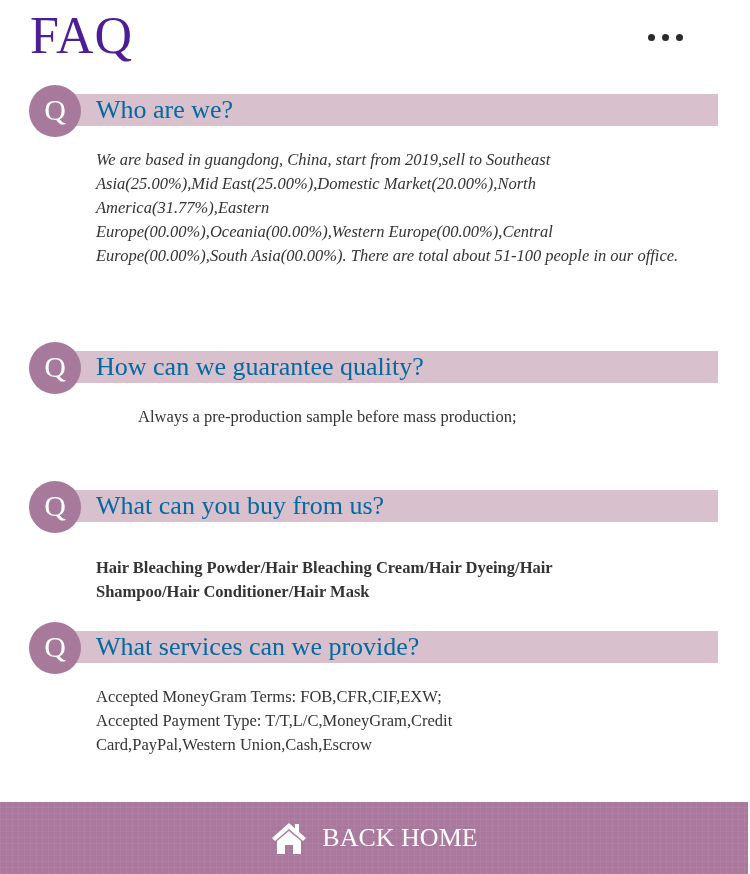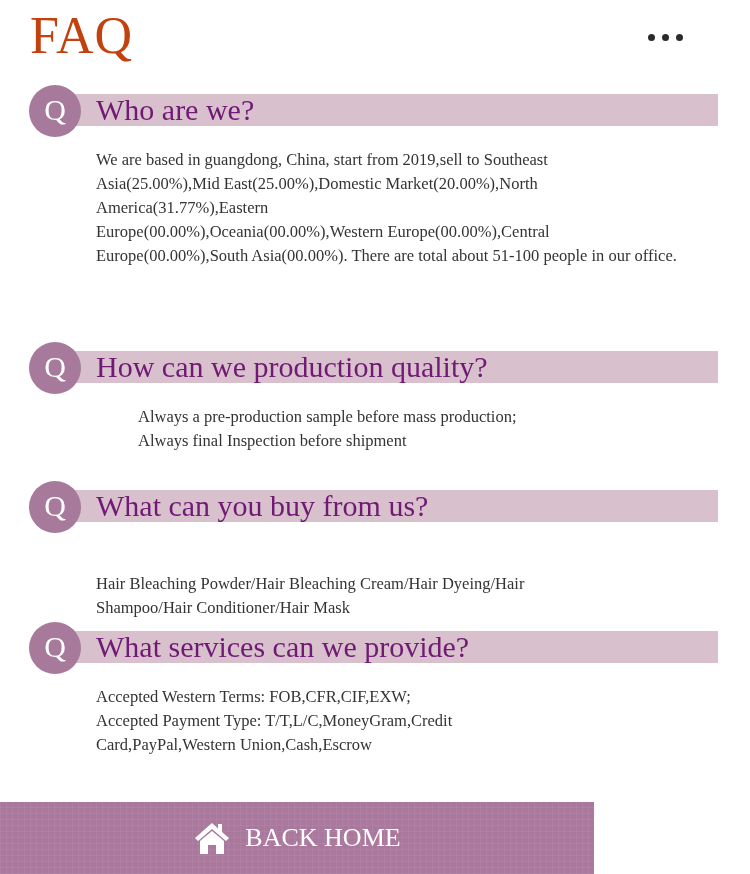--- a/index.html
+++ b/index.html
@@ -2,46 +2,46 @@
 <html><head>
   <meta charset="utf-8">
   <style>
     html, body { margin: 0; padding: 0; }
     body {
       width: 750px; height: 874px; overflow: hidden; background: #ffffff;
       font-family: "Liberation Serif", "DejaVu Serif", serif; color: #333333;
       position: relative;
     }
     .title {
-      position: absolute; left: 30px; top: 4px; font-size: 52px; color: #c2410c;
+      position: absolute; left: 30px; top: 4px; font-size: 52px; color: #4c1d95;
       line-height: 64px; letter-spacing: 1px;
     }
     .more {
       position: absolute; left: 648px; top: 34px; width: 40px; height: 12px;
       display: flex; gap: 7px; cursor: pointer;
     }
     .more span { width: 7px; height: 7px; border-radius: 50%; background: #2b2b2b; display: block; }
     .faq { position: absolute; left: 0; width: 750px; }
     .q-bar {
       position: absolute; left: 60px; width: 658px; height: 32px; background: #d8c0cc;
     }
     .q-circle {
       position: absolute; left: 29px; width: 52px; height: 52px; border-radius: 50%;
       background: #a77a9b; color: #fff; font-size: 30px; text-align: center; line-height: 50px;
     }
     .q-text {
-      position: absolute; left: 96px; font-size: 30px; color: #701a75; line-height: 32px;
+      position: absolute; left: 96px; font-size: 26px; color: #0369a1; line-height: 32px;
       white-space: nowrap;
     }
     .answer {
       position: absolute; left: 96px; width: 610px; font-size: 16.5px; line-height: 24px; color: #333;
     }
     .answer div { white-space: nowrap; }
     .footer {
-      position: absolute; left: 0; top: 802px; width: 594px; height: 72px;
+      position: absolute; left: 0; top: 802px; width: 748px; height: 72px;
       background-color: #a9789c;
       background-image:
         repeating-linear-gradient(0deg, rgba(255,255,255,0.05) 0 1px, transparent 1px 6px),
         repeating-linear-gradient(90deg, rgba(255,255,255,0.05) 0 1px, transparent 1px 6px);
       display: flex; align-items: center; justify-content: center; gap: 14px; cursor: pointer;
     }
     .footer .home-icon { width: 38px; height: 34px; }
     .footer .label { color: #ffffff; font-size: 26px; letter-spacing: 0px; }
   </style>
 </head>
@@ -51,55 +51,54 @@
 <div class="more">
   <span></span>
   <span></span>
   <span></span>
 </div>
 
 <div class="faq" style="top:0;">
   <div class="q-bar" style="top:94px;"></div>
   <div class="q-circle" style="top:85px;">Q</div>
   <div class="q-text" style="top:94px;">Who are we?</div>
-  <div class="answer" style="top:148px;">
+  <div class="answer" style="top:148px;font-style:italic;">
     <div>We are based in guangdong, China, start from 2019,sell to Southeast</div>
     <div>Asia(25.00%),Mid East(25.00%),Domestic Market(20.00%),North</div>
     <div>America(31.77%),Eastern</div>
     <div>Europe(00.00%),Oceania(00.00%),Western Europe(00.00%),Central</div>
     <div>Europe(00.00%),South Asia(00.00%). There are total about 51-100 people in our office.</div>
   </div>
 </div>
 
 <div class="faq" style="top:0;">
   <div class="q-bar" style="top:351px;"></div>
   <div class="q-circle" style="top:342px;">Q</div>
-  <div class="q-text" style="top:351px;">How can we production quality?</div>
+  <div class="q-text" style="top:351px;">How can we guarantee quality?</div>
   <div class="answer" style="top:405px;margin-left:42px;">
     <div>Always a pre-production sample before mass production;</div>
-    <div>Always final Inspection before shipment</div>
   </div>
 </div>
 
 <div class="faq" style="top:0;">
   <div class="q-bar" style="top:490px;"></div>
   <div class="q-circle" style="top:481px;">Q</div>
   <div class="q-text" style="top:490px;">What can you buy from us?</div>
-  <div class="answer" style="top:572px;">
+  <div class="answer" style="top:556px;font-weight:bold;">
     <div>Hair Bleaching Powder/Hair Bleaching Cream/Hair Dyeing/Hair</div>
     <div>Shampoo/Hair Conditioner/Hair Mask</div>
   </div>
 </div>
 
 <div class="faq" style="top:0;">
   <div class="q-bar" style="top:631px;"></div>
   <div class="q-circle" style="top:622px;">Q</div>
   <div class="q-text" style="top:631px;">What services can we provide?</div>
   <div class="answer" style="top:685px;">
-    <div>Accepted Western Terms: FOB,CFR,CIF,EXW;</div>
+    <div>Accepted MoneyGram Terms: FOB,CFR,CIF,EXW;</div>
     <div>Accepted Payment Type: T/T,L/C,MoneyGram,Credit</div>
     <div>Card,PayPal,Western Union,Cash,Escrow</div>
   </div>
 </div>
 
 <div class="footer">
   <svg class="home-icon" viewBox="0 0 38 34">
     <path d="M19 2 L2 17 L5 20 L19 8 L33 20 L36 17 L29 11 L29 3 L25 3 L25 7.5 Z" fill="#ffffff"></path>
     <path d="M7 20 L19 10 L31 20 L31 33 L23 33 L23 24 L15 24 L15 33 L7 33 Z" fill="#ffffff"></path>
   </svg>

